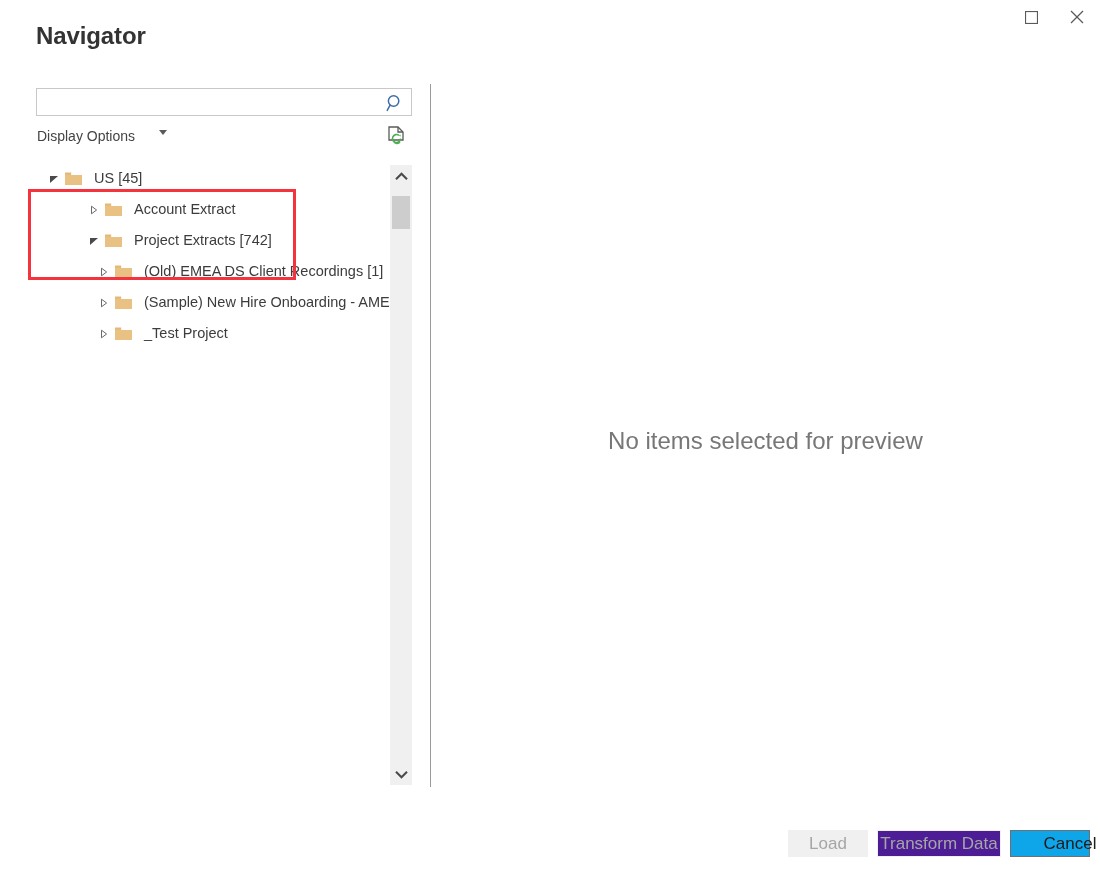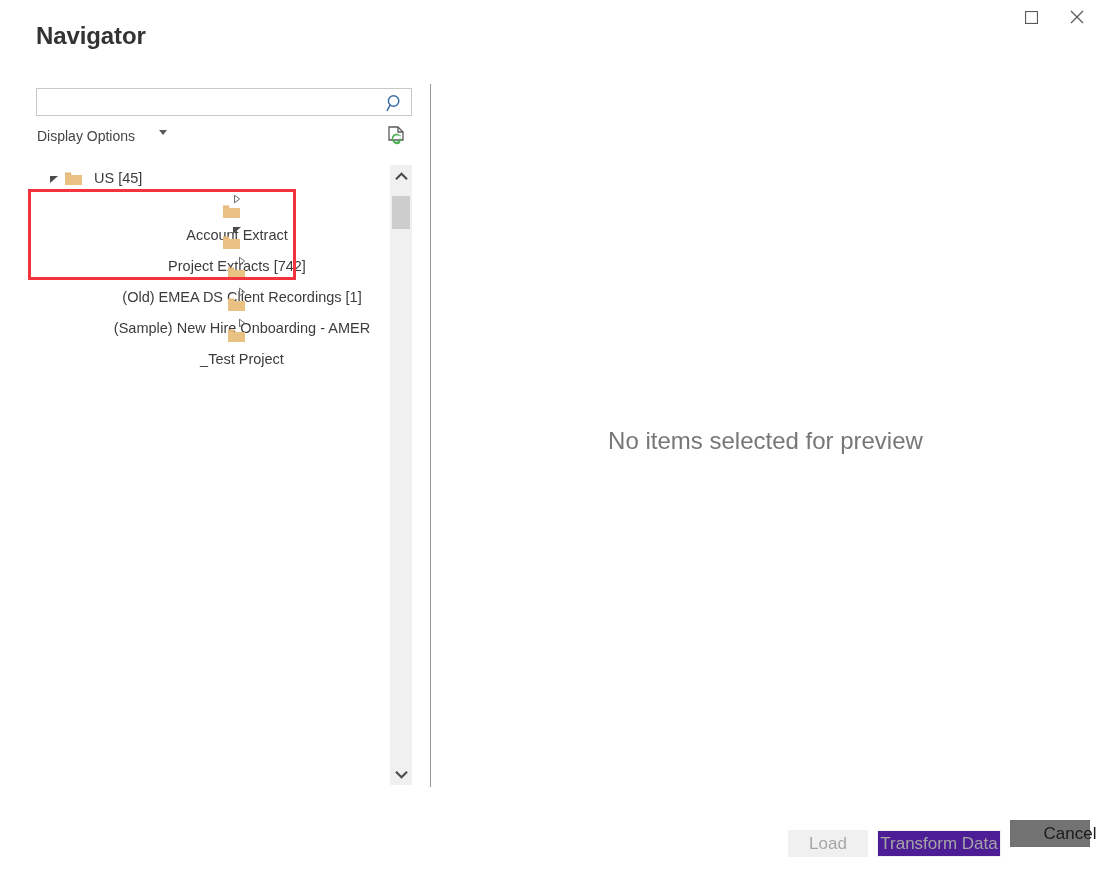--- a/index.html
+++ b/index.html
@@ -166,21 +166,21 @@
     justify-content: flex-start;
     margin-right: 8px;
   }
   .node-label {
     font-size: 14.5px;
     color: #3c3c3c;
     line-height: 31px;
   }
   .indent-0 { padding-left: 8px; }
   .indent-1 { padding-left: 28px; }
-  .indent-2 { padding-left: 48px; flex-direction: column; }
+  .indent-2 { padding-left: 48px; }
 
   
   .hover-bg {
     position: absolute;
     left: 30px;
     right: -22px;
     top: 0;
     bottom: 0;
     background: #f2f2f2;
     z-index: 0;
@@ -285,23 +285,23 @@
   .btn-transform {
     left: 851px;
     top: 25px;
     width: 124px;
     background: #4c1d95;
     color: #a6a6a6;
     border-color: #f0f0f0;
   }
   .btn-cancel {
     left: 984px;
-    top: 15px;
+    top: 25px;
     width: 80px;
-    background: #737373;
+    background: #0ea5e9;
     color: #1b1b1b;
     border-color: #707070;
     padding-left: 40px;
   }
 
   
   .annotation-box {
     position: absolute;
     left: 28px;
     top: 189px;

